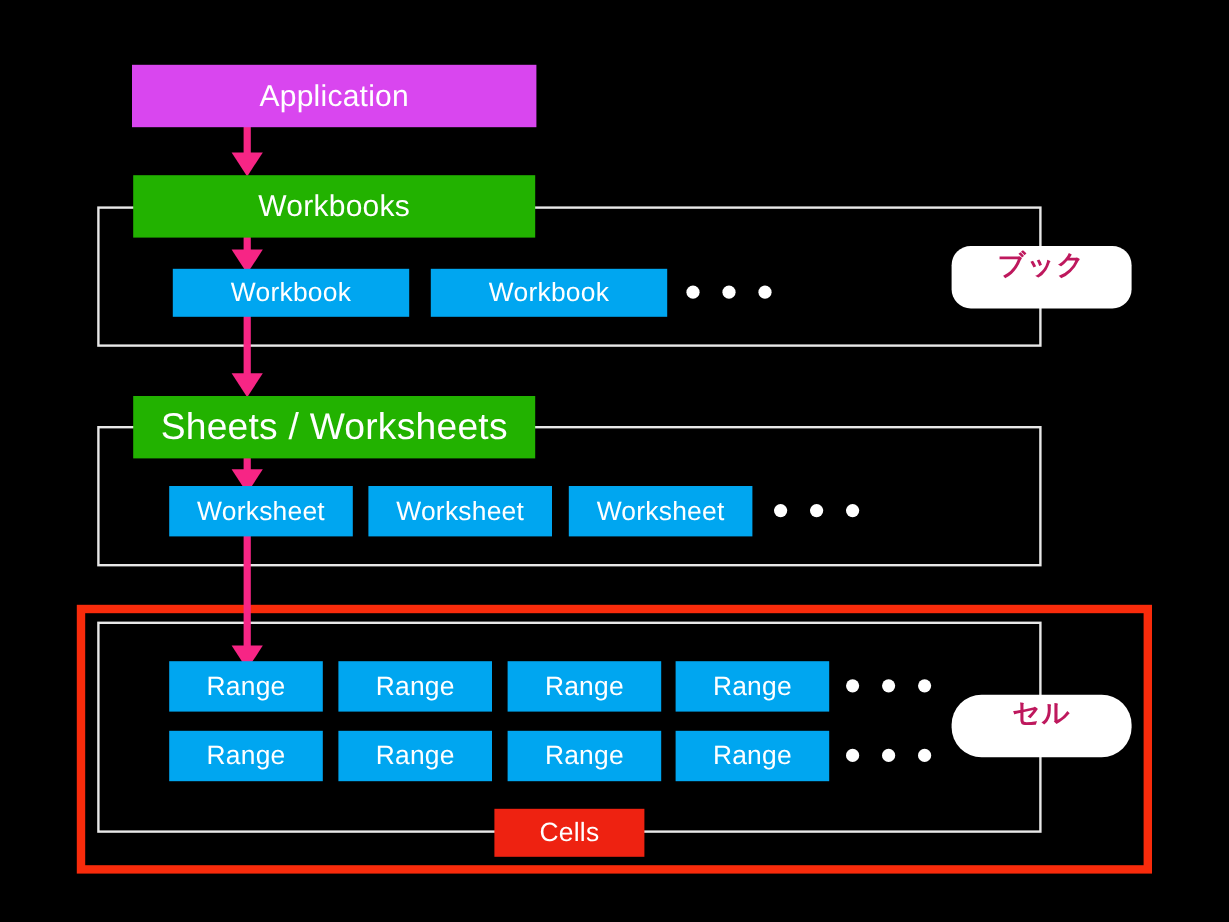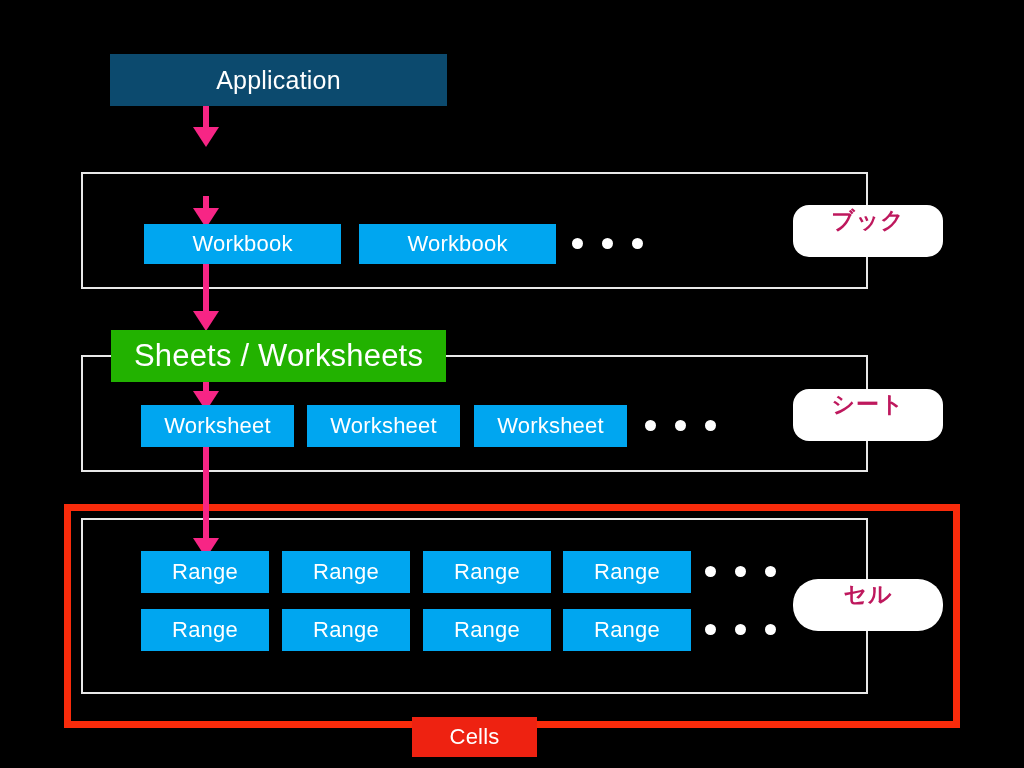--- a/index.html
+++ b/index.html
@@ -26,24 +26,24 @@
     box-sizing: border-box;
     display: flex;
     align-items: center;
     justify-content: center;
     color: #ffffff;
     font-weight: 500;
     letter-spacing: 0.2px;
     white-space: nowrap;
     z-index: 5;
   }
-  .box-app    { background: #0c4a6e; justify-content: center; }
+  .box-app    { background: #d946ef; justify-content: center; }
   .box-green  { background: #22b200; }
   .box-blue   { background: #00a6f0; }
-  .box-red    { background: #ee2211; margin-top: 43px; }
+  .box-red    { background: #ee2211; }
 
   
   .bracket {
     position: absolute;
     box-sizing: border-box;
     border: 2px solid #e8e8e8;
     background: transparent;
     z-index: 2;
   }
 
@@ -145,20 +145,23 @@
 
   <div class="arrow" style="left:203px; top:446px; height:112px;">
     <div class="arrow-shaft" style="height:94px;"></div>
     <div class="arrow-head" style="top:92px;"></div>
   </div>
 
   <div class="box box-app" style="left:110px; top:54px; width:337px; height:52px; font-size:25px;">
     <span>Application</span>
   </div>
 
+  <div class="box box-green" style="left:111px; top:146px; width:335px; height:52px; font-size:25px;">
+    <span>Workbooks</span>
+  </div>
 
   <div class="box box-blue" style="left:144px; top:224px; width:197px; height:40px; font-size:22px;">
     <span>Workbook</span>
   </div>
 
   <div class="box box-blue" style="left:359px; top:224px; width:197px; height:40px; font-size:22px;">
     <span>Workbook</span>
   </div>
 
   <div class="dots" style="left:572px; top:238px;">
@@ -186,23 +189,20 @@
   <div class="box box-blue" style="left:474px; top:405px; width:153px; height:42px; font-size:22px;">
     <span>Worksheet</span>
   </div>
 
   <div class="dots" style="left:645px; top:420px;">
     <span></span>
       <span></span>
       <span></span>
   </div>
 
-  <div class="badge" style="left:793px; top:389px; width:150px; height:52px;">
-    <span>シート</span>
-  </div>
 
   <div class="box box-blue" style="left:141px; top:551px; width:128px; height:42px; font-size:22px;">
     <span>Range</span>
   </div>
   <div class="box box-blue" style="left:282px; top:551px; width:128px; height:42px; font-size:22px;">
     <span>Range</span>
   </div>
   <div class="box box-blue" style="left:423px; top:551px; width:128px; height:42px; font-size:22px;">
     <span>Range</span>
   </div>

